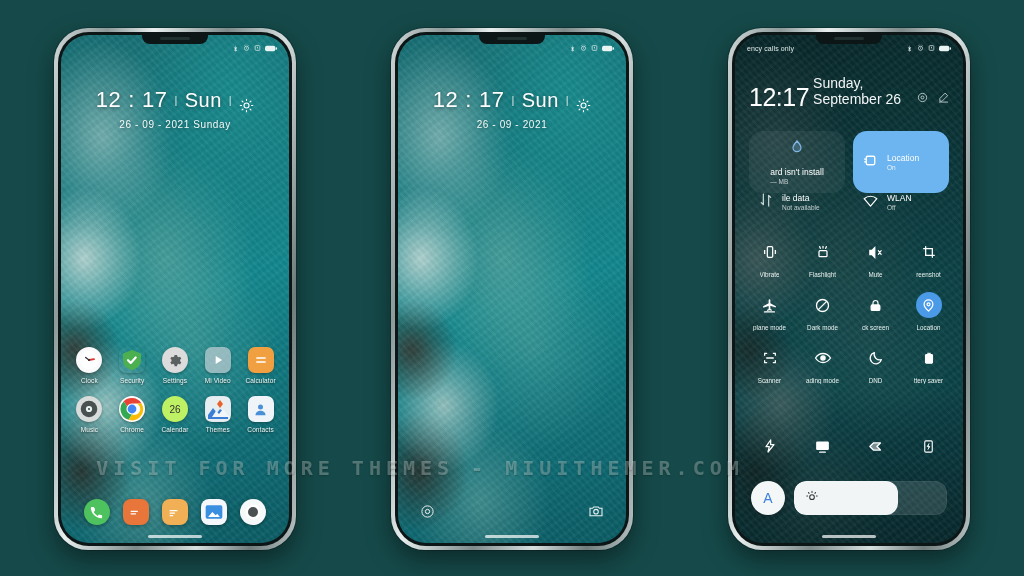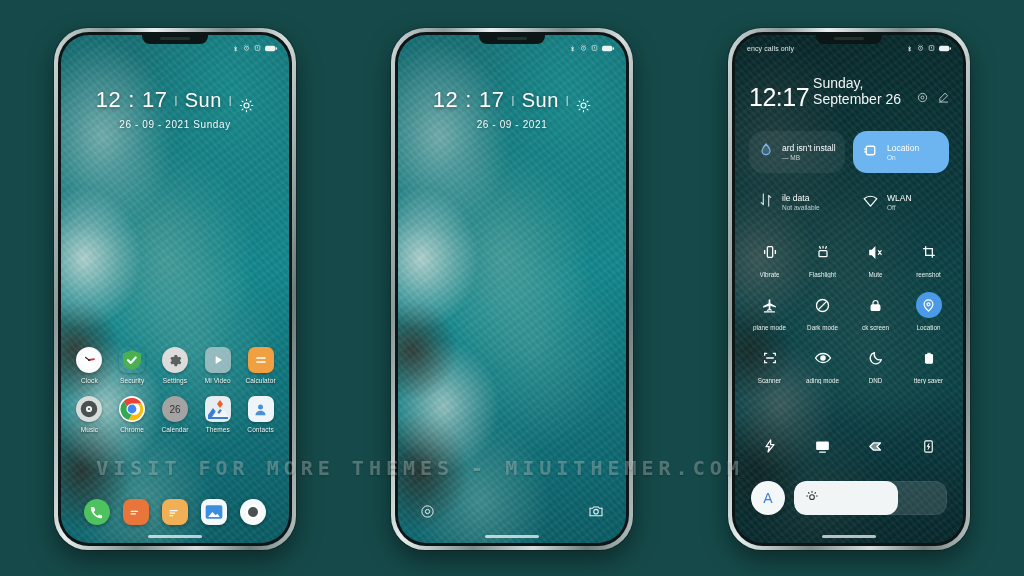--- a/index.html
+++ b/index.html
@@ -176,21 +176,21 @@
 
   .cc-big {
     position:absolute; top:96px; left:0; right:0;
     display:flex; gap:8px; padding: 0 14px; align-items:stretch;
   }
   .big-card {
     flex:1; border-radius:14px; padding:8px 9px;
     display:flex; align-items:center; gap:8px;
     min-height:42px;
   }
-  .big-card.ghost { background: rgba(255,255,255,.06); }
+  .big-card.ghost { background: rgba(255,255,255,.06); flex-direction: column; }
   .big-card.on { background: #6cb5f0; }
   .bc-text { display:flex; flex-direction:column; gap:1px; overflow:hidden; }
   .bc-title { font-size:8.5px; font-weight:400; white-space:nowrap; }
   .bc-sub { font-size:6.5px; opacity:.72; white-space:nowrap; }
   .big-card.on .bc-sub { opacity:.85; }
 
   .cc-big2 {
     position:absolute; top:146px; left:0; right:0;
     display:flex; gap:8px; padding: 0 14px;
   }
@@ -377,21 +377,21 @@
                 <circle cx="12" cy="12" r="11" fill="#fff"></circle>
                 <path d="M12 1a11 11 0 019.5 5.5H12a5.5 5.5 0 00-4.9 3L3.7 4.3A11 11 0 0112 1z" fill="#ea4335"></path>
                 <path d="M3.7 4.3l3.4 5.2A5.5 5.5 0 0012 17.5l-3.3 5.2A11 11 0 013.7 4.3z" fill="#34a853"></path>
                 <path d="M21.5 6.5A11 11 0 018.7 22.7L12 17.5a5.5 5.5 0 004.6-11z" fill="#fbbc05"></path>
                 <circle cx="12" cy="12" r="4.4" fill="#4285f4"></circle>
               </svg>
             </div>
             <div class="app-label">Chrome</div>
           </div>
           <div class="app">
-            <div class="app-ico circle" style="background:#a3a3a3;color:#333;font-size:10px;font-weight:400">
+            <div class="app-ico circle" style="background:#bef264;color:#333;font-size:10px;font-weight:400">
               <span>26</span>
             </div>
             <div class="app-label">Calendar</div>
           </div>
           <div class="app">
             <div class="app-ico" style="background:#dfe8ec">
               <svg width="24" height="24" viewBox="0 0 24 24">
                   <rect width="24" height="24" fill="#e6eef2"></rect>
                   <path d="M2 18l5-7 4 5 3-4 8 6v4H2z" fill="#3a7fd5"></path>
                   <path d="M6 20l4-6 3 3 4-5 7 8H6z" fill="#f2f6f8"></path>

